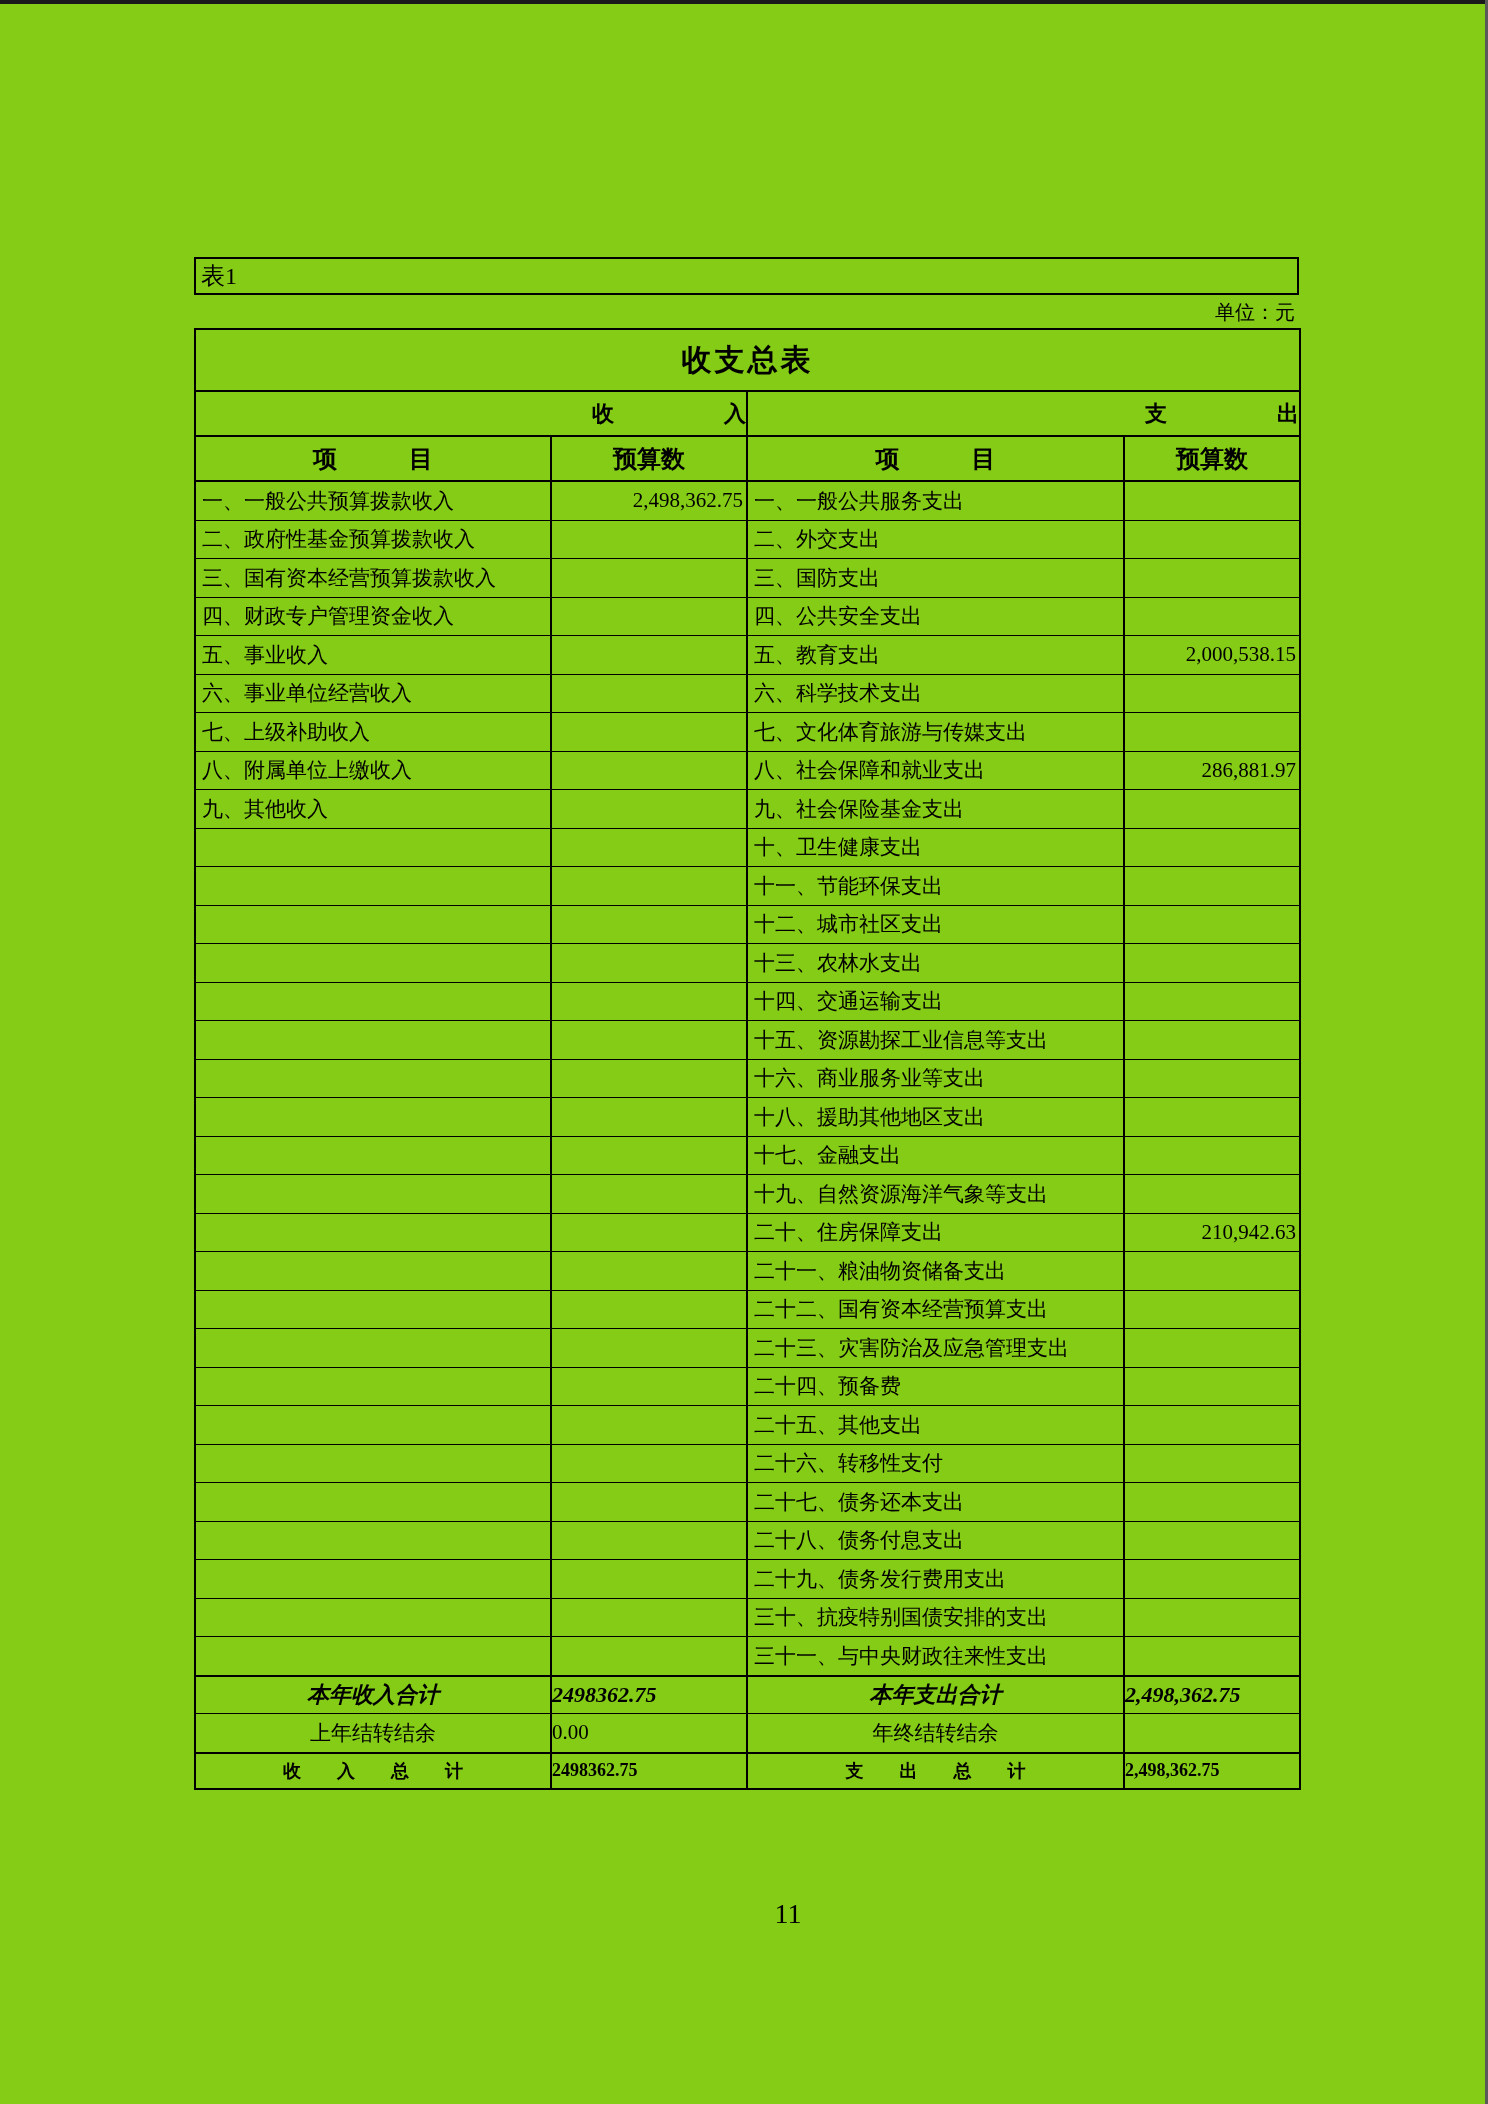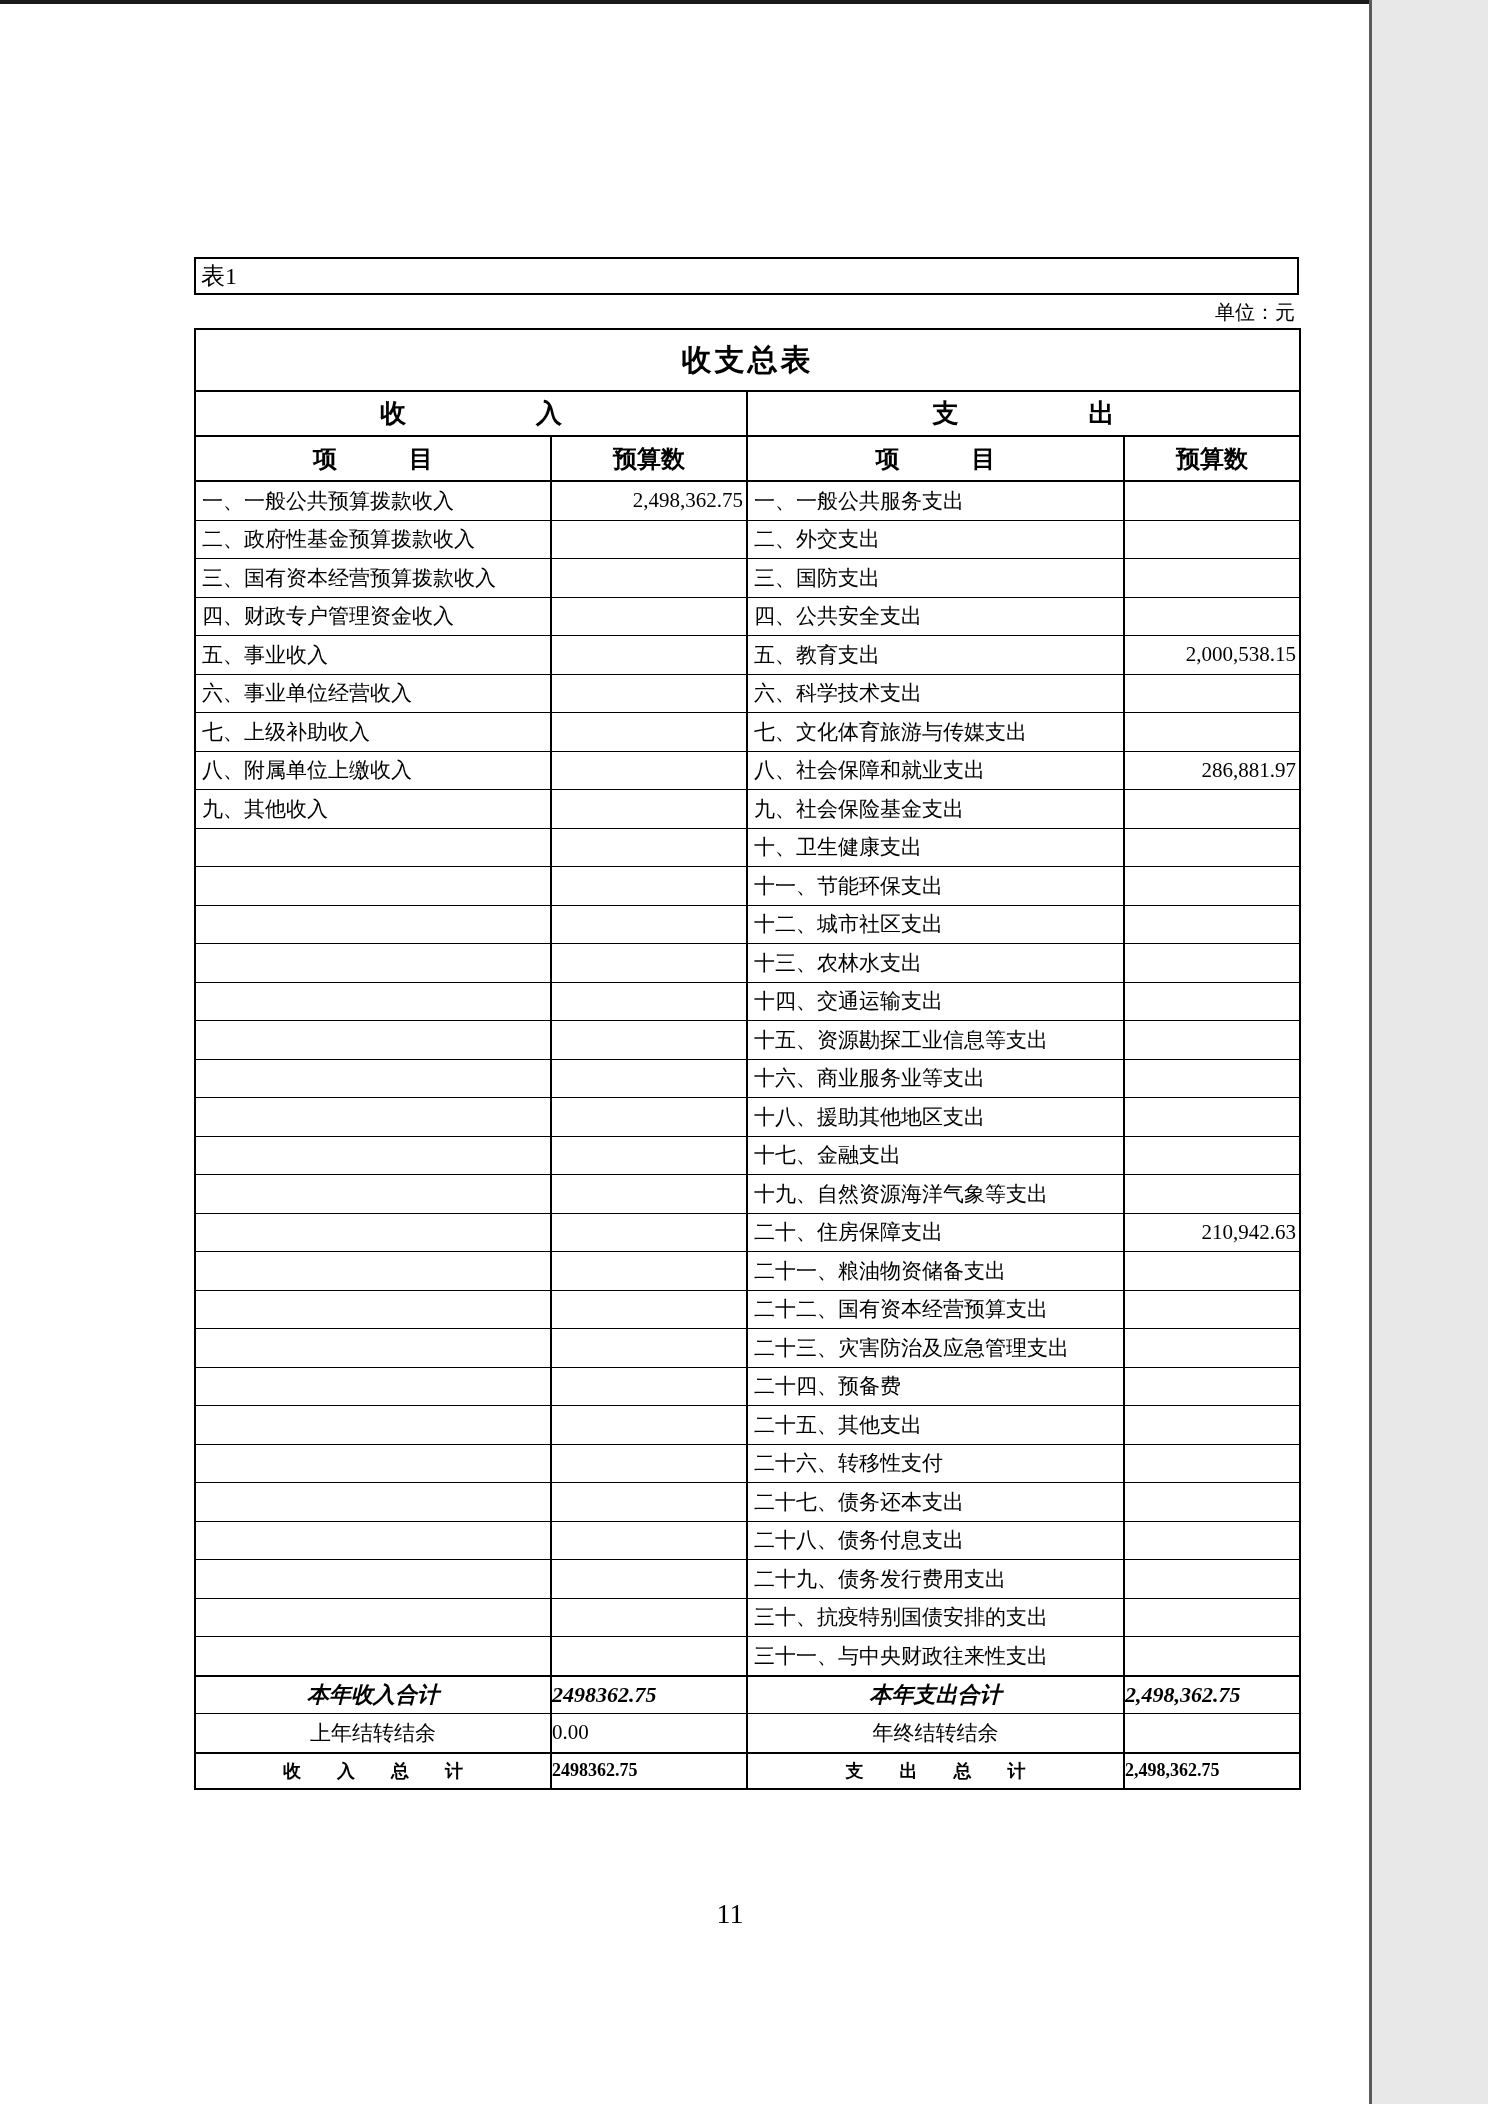--- a/index.html
+++ b/index.html
@@ -1,20 +1,20 @@
 <!DOCTYPE html>
 <html><head>
 <meta charset="utf-8">
 <style>
   html, body { margin: 0; padding: 0; background: #e8e8e8; }
   .page {
     position: relative;
-    width: 1372px;
+    width: 1488px;
     height: 2104px;
-    background: #ffffff;
+    background: #84cc16;
     font-family: "Liberation Serif", "DejaVu Serif", serif;
     color: #000000;
     overflow: hidden;
   }
   .edge-top {
     position: absolute; top: 0; left: 0; width: 100%; height: 4px;
     background: #1a1a1a;
   }
   .edge-right {
     position: absolute; top: 0; right: 0; width: 3px; height: 100%;
@@ -47,21 +47,21 @@
   .main .cols-row th:nth-child(3), .main tbody td:nth-child(3), .main tfoot td:nth-child(3),
   .main .group-row th:nth-child(2) { border-left-width: 2px; }
   .main .cols-row th:nth-child(4), .main tbody td:nth-child(4), .main tfoot td:nth-child(4) { border-left-width: 2px; }
 
   .title-row th {
     height: 60px; font-size: 30px; font-weight: bold;
     letter-spacing: 3px; text-align: center;
     border-bottom-width: 2px;
   }
   .group-row th {
-    height: 43px; font-size: 26px; font-weight: bold; text-align: center;
+    height: 43px; font-size: 22px; font-weight: bold; text-align: right;
     border-bottom-width: 2px;
   }
   .cols-row th {
     height: 43px; font-size: 24px; font-weight: bold; text-align: center;
     border-bottom-width: 2px;
   }
   tbody td { height: 37.5px; font-size: 21px; }
   tbody td.item { text-align: left; padding-left: 6px; }
   tbody td.val  { text-align: right; padding-right: 3px; }
   tbody tr:last-child td { border-bottom-width: 2px; }

